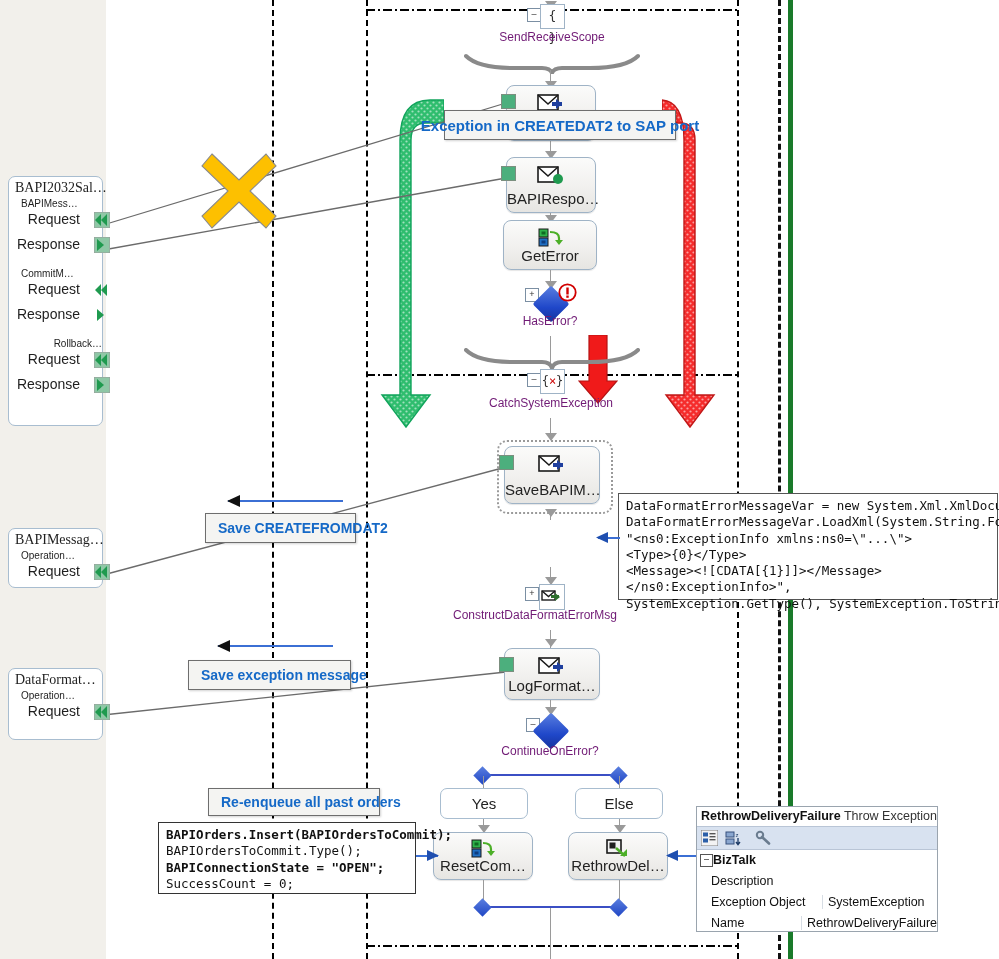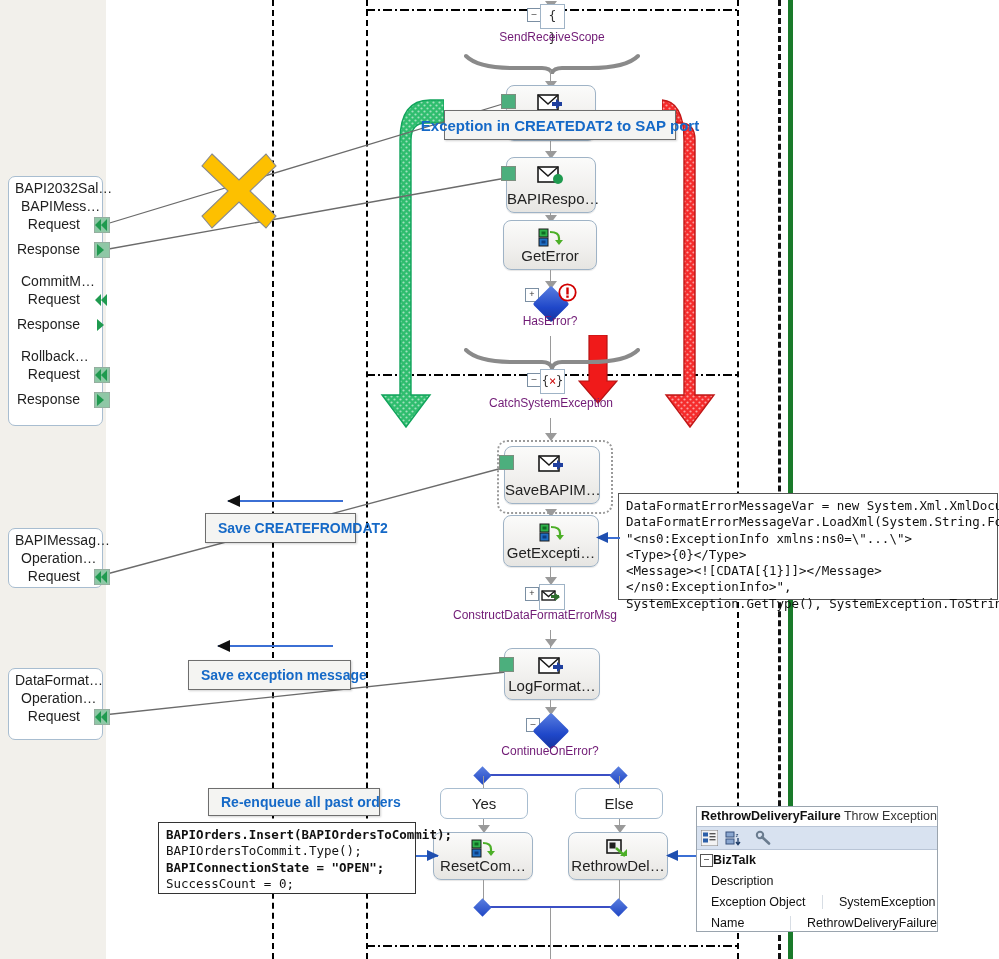--- a/index.html
+++ b/index.html
@@ -7,22 +7,22 @@
        font-family:"Liberation Sans","DejaVu Sans",sans-serif;}
   #stage{position:absolute;left:0;top:0;width:999px;height:959px;}
   .abs{position:absolute;}
 
   
   .port-surface{left:0;top:0;width:106px;height:959px;background:#f2f0eb;}
 
   
   .port{position:absolute;background:#ffffff;border:1px solid #a8bdd0;
         border-radius:7px;box-sizing:border-box;}
-  .port-title{font-size:14px;color:#1e1e1e;padding:3px 0 1px 6px;white-space:nowrap;}
-  .port-op{font-size:14px;color:#1e1e1e;padding:1px 0 0 12px;white-space:nowrap;}
+  .port-title{font-size:14px;color:#1e1e1e;padding:3px 0 1px 6px;white-space:nowrap;font-family:Liberation Serif, serif;}
+  .port-op{font-size:10px;color:#1e1e1e;padding:1px 0 0 12px;white-space:nowrap;}
   .port-row{position:relative;height:25px;}
   .port-row .lbl{position:absolute;right:22px;top:2px;font-size:14px;color:#1e1e1e;white-space:nowrap;}
 
   
   .flag{position:absolute;width:16px;height:16px;right:-8px;top:3px;}
 
   
   .shape{position:absolute;box-sizing:border-box;border:1px solid #9fb3c6;
          border-radius:8px;
          background:linear-gradient(180deg,#fbfbfa 0%,#f1f0ee 55%,#e6e5e2 100%);
@@ -97,21 +97,21 @@
   .propwin .tools{height:22px;background:#d8e2f0;border-top:1px solid #b9c5d6;
                   border-bottom:1px solid #b9c5d6;display:flex;align-items:center;gap:7px;
                   padding-left:4px;}
   .propwin .grp{height:20px;line-height:20px;font-weight:bold;padding-left:16px;
                 position:relative;}
   .propwin .grp .exp{position:absolute;left:3px;top:4px;width:11px;height:11px;
                      border:1px solid #555;background:#fff;font-size:9px;
                      line-height:9px;text-align:center;font-weight:normal;}
   .prow{height:21px;display:flex;align-items:center;}
   .prow .k{width:125px;padding-left:14px;box-sizing:border-box;white-space:nowrap;}
-  .prow .v{flex:1;white-space:nowrap;border-left:1px solid #d7dde4;padding-left:16px;}
+  .prow .v{flex:1;white-space:nowrap;border-left:1px solid #d7dde4;padding-left:5px;}
   .prow.dim .k,.prow.dim .v{color:#9a9a9a;}
   .toolbtn{width:17px;height:17px;display:inline-block;position:relative;}
 </style>
 </head>
 <body>
 
 <div id="stage">
 
   <div class="abs port-surface"></div>
 
@@ -188,21 +188,21 @@
       <svg class="flag" viewBox="0 0 16 16">
           <path d="M13 2 L13 14 L7 8 L13 2 Z M7 2 L7 14 L1 8 L7 2 Z" fill="#1f9a4f"></path>
         </svg>
     </div>
     <div class="port-row">
       <span class="lbl">Response</span>
       <svg class="flag" viewBox="0 0 16 16">
           <path d="M3 2 L10 8 L3 14 Z" fill="#1f9a4f"></path>
         </svg>
     </div>
-    <div class="port-op" style="margin-top:8px;">Rollback…</div>
+    <div class="port-op" style="margin-top:8px;text-align:right;">Rollback…</div>
     <div class="port-row">
       <span class="lbl">Request</span>
       <svg class="flag" viewBox="0 0 16 16">
           <rect x="0" y="0" width="16" height="16" fill="#8fc7a6" stroke="#9a9a9a"></rect>
           <path d="M13 2 L13 14 L7 8 L13 2 Z M7 2 L7 14 L1 8 L7 2 Z" fill="#1f9a4f"></path>
         </svg>
     </div>
     <div class="port-row">
       <span class="lbl">Response</span>
       <svg class="flag" viewBox="0 0 16 16">
@@ -341,33 +341,20 @@
           <path d="M19 7 L25 12 L19 17 Z" fill="#1f3f9e"></path>
         </svg>
     </div>
     <div class="cap">SaveBAPIM…</div>
   </div>
   <div class="abs vline" style="left:550px;top:510px;height:10px;"></div>
   <svg class="abs" style="left:544px;top:508px;width:14px;height:10px;">
     <path d="M7 9 L1 1 L13 1 Z" fill="#9a9a9a"></path>
     </svg>
 
-  <div class="shape" style="left:503px;top:515px;width:96px;height:52px;">
-    <div class="gly">
-      <svg width="26" height="22" viewBox="0 0 26 22">
-          <rect x="2" y="2" width="9" height="8" fill="#2fb34a" stroke="#1a1a1a" stroke-width="1"></rect>
-          <rect x="4.5" y="4.5" width="4" height="3" fill="#0f6b23"></rect>
-          <rect x="2" y="11" width="9" height="8" fill="#1f6fc4" stroke="#1a1a1a" stroke-width="1"></rect>
-          <rect x="4.5" y="13.5" width="4" height="3" fill="#0d3d80"></rect>
-          <path d="M13 5 Q22 5 22 11 L22 15" fill="none" stroke="#4caf27" stroke-width="2.2"></path>
-          <path d="M18 13 L22 18 L26 13" fill="#4caf27"></path>
-        </svg>
-    </div>
-    <div class="cap">GetExcepti…</div>
-  </div>
   <div class="abs vline" style="left:550px;top:567px;height:16px;"></div>
   <svg class="abs" style="left:544px;top:576px;width:14px;height:10px;">
     <path d="M7 9 L1 1 L13 1 Z" fill="#9a9a9a"></path>
     </svg>
 
   <div class="abs expander" style="left:525px;top:587px;">+</div>
   <div class="abs" style="left:539px;top:584px;width:24px;height:24px;border:1px solid #9fb3c6;background:#fff;">
     <svg width="22" height="22" viewBox="0 0 22 22">
         <rect x="2" y="6" width="13" height="9" fill="#fff" stroke="#1a1a1a" stroke-width="1.4"></rect>
         <path d="M2 6 L8.5 11.5 L15 6" fill="none" stroke="#1a1a1a" stroke-width="1.4"></path>

